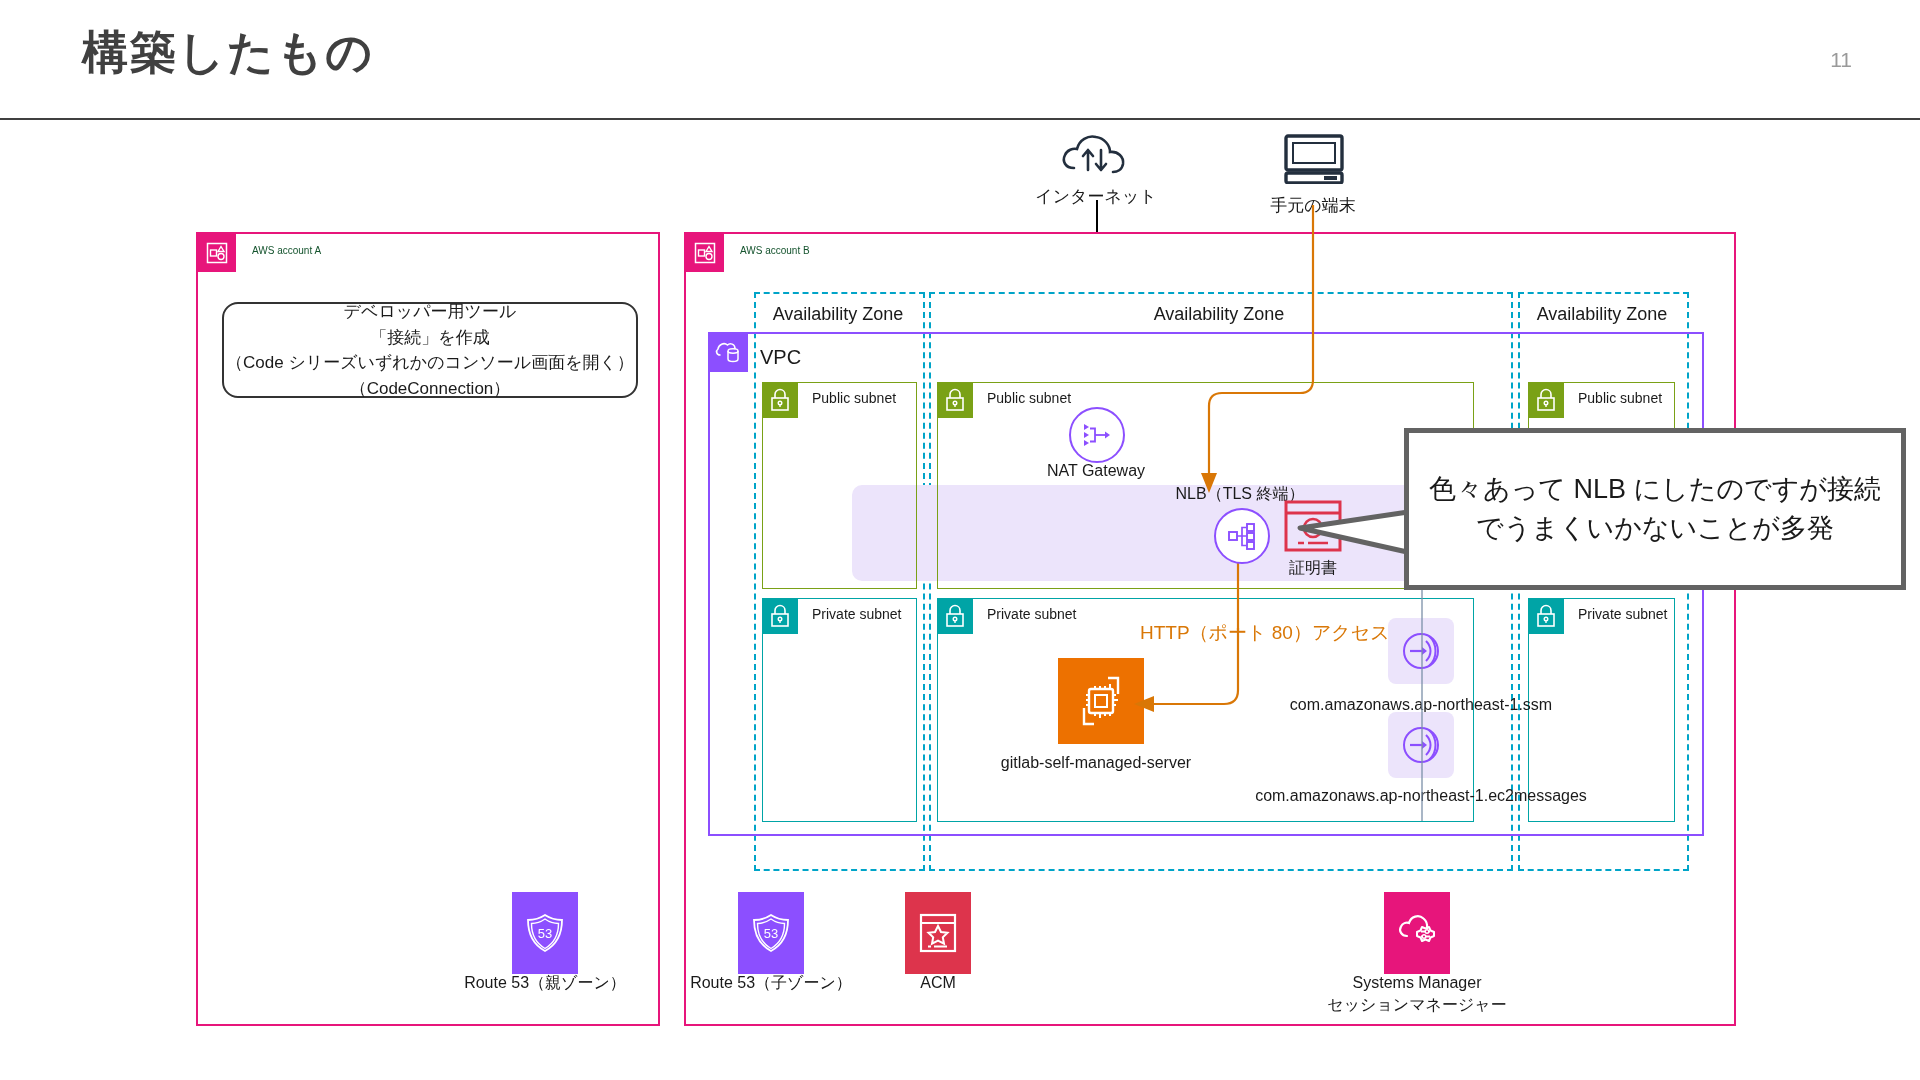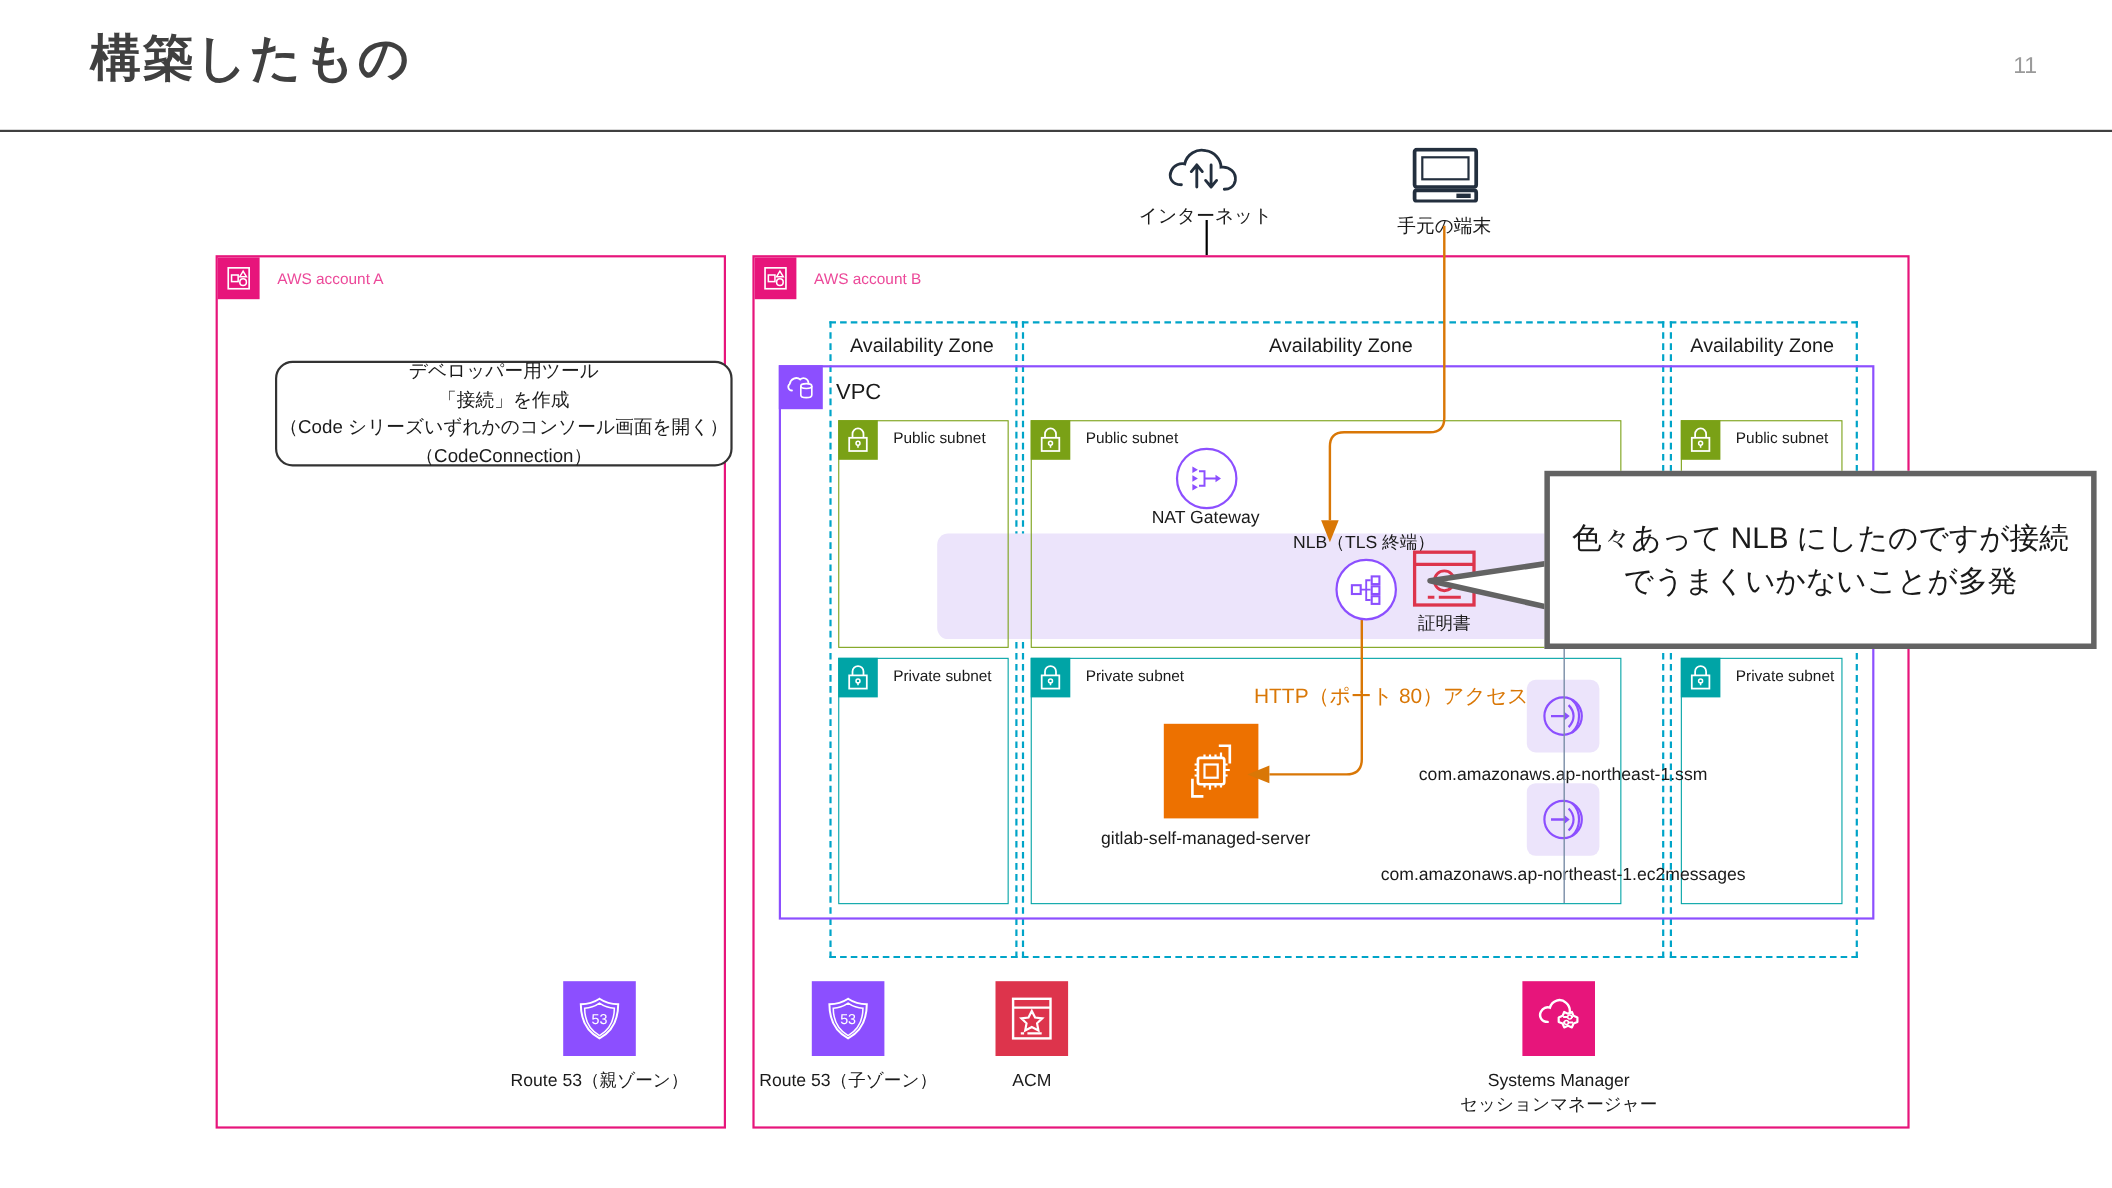--- a/index.html
+++ b/index.html
@@ -35,21 +35,21 @@
 
   
   .acct{
     position:absolute;border:2px solid #e7157b;background:#ffffff;
   }
   .acct-icon{
     position:absolute;width:38px;height:38px;background:#e7157b;
     display:flex;align-items:center;justify-content:center;
   }
   .acct-name{
-    position:absolute;font-size:14px;color:#ec4899;white-space:nowrap;
+    position:absolute;font-size:10px;color:#14532d;white-space:nowrap;
   }
 
   
   .az{
     position:absolute;border:2px dashed #00a4c8;background:transparent;
   }
   .az-title{
     position:absolute;font-size:18px;color:#1a1a1a;
     transform:translateX(-50%);white-space:nowrap;
   }
@@ -78,21 +78,21 @@
     position:absolute;font-size:14px;color:#1a1a1a;white-space:nowrap;
   }
 
   
   .band{
     position:absolute;background:#ece4fb;border-radius:10px;
   }
 
   
   .svc-tile{
-    position:absolute;width:66px;height:68px;
+    position:absolute;width:66px;height:82px;
     display:flex;align-items:center;justify-content:center;
   }
   .svc-circle{
     position:absolute;width:52px;height:52px;border-radius:50%;
     border:2.5px solid #8c4fff;background:#ffffff;
     display:flex;align-items:center;justify-content:center;
   }
   .svc-caption{
     position:absolute;font-size:16px;color:#1a1a1a;
     transform:translateX(-50%);text-align:center;white-space:nowrap;
@@ -163,21 +163,21 @@
       <svg width="24" height="24" viewBox="0 0 24 24">
         <rect x="2.5" y="2.5" width="19" height="19" fill="none" stroke="#ffffff" stroke-width="1.5"></rect>
         <rect x="5.5" y="9" width="6" height="6" fill="none" stroke="#ffffff" stroke-width="1.4"></rect>
         <path d="M16 5.5 L19 10.5 L13 10.5 Z" fill="none" stroke="#ffffff" stroke-width="1.4"></path>
         <circle cx="16" cy="15.5" r="3" fill="none" stroke="#ffffff" stroke-width="1.4"></circle>
       </svg>
     </div>
     <div class="acct-name" style="left:54px;top:11px;">AWS account A</div>
   </div>
 
-  <div class="devbox" style="left:222px;top:328px;width:412px;height:92px;margin-left:28px;">
+  <div class="devbox" style="left:222px;top:302px;width:412px;height:92px;">
     <div>
       <div>デベロッパー用ツール</div>
       <div>「接続」を作成</div>
       <div>（Code シリーズいずれかのコンソール画面を開く）</div>
       <div>（CodeConnection）</div>
     </div>
   </div>
 
   <div class="svc-tile" style="left:512px;top:892px;background:#8c4fff;">
     <svg width="46" height="46" viewBox="0 0 46 46">

